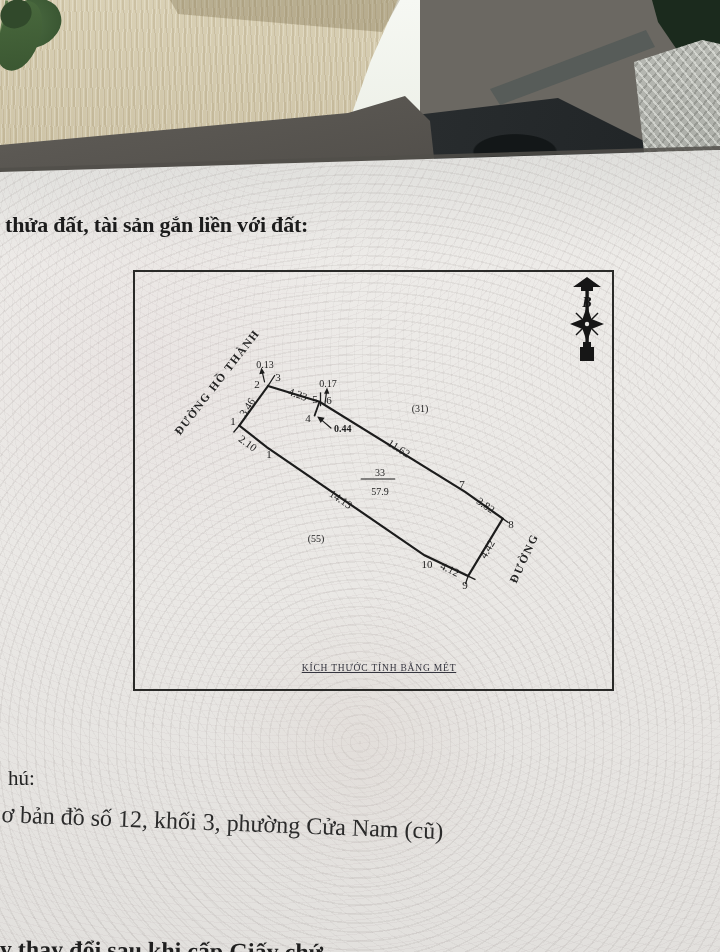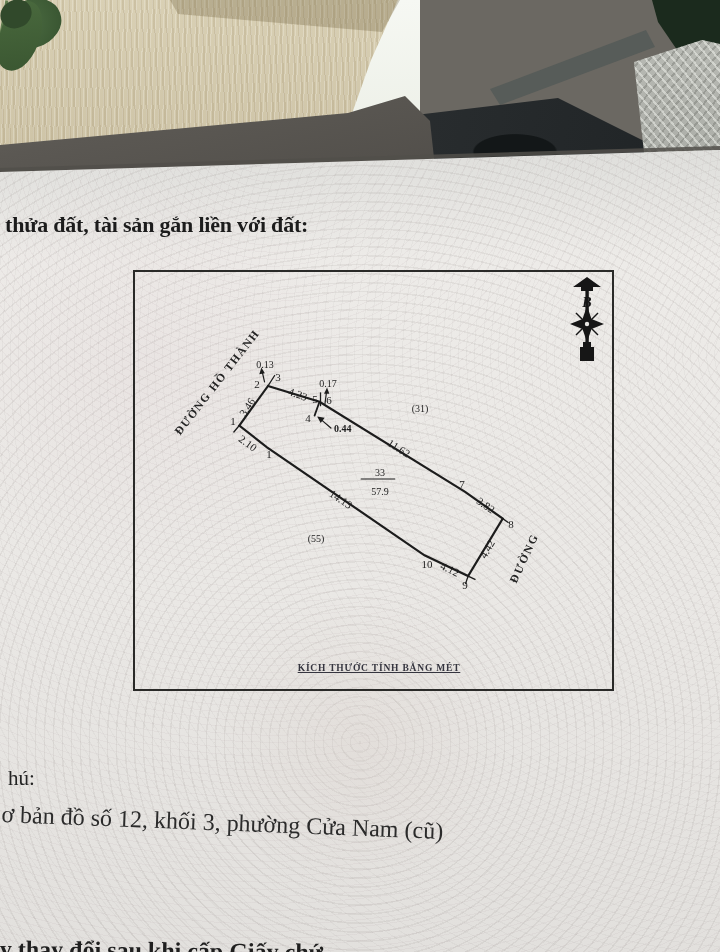--- a/index.html
+++ b/index.html
@@ -53,21 +53,21 @@
              letter-spacing:-0.2px;white-space:nowrap;}
 
   
   .frame{position:absolute;left:133px;top:124px;width:481px;height:421px;border:2px solid #2a2a28;}
   .frame svg.plot{position:absolute;left:0;top:0;width:100%;height:100%;}
   .lb{position:absolute;color:#1d1d1d;font-size:11px;white-space:nowrap;transform-origin:center;}
   .lb.small{font-size:10px;}
   .lb.par{font-size:10px;}
   .road{font-size:11.5px;font-weight:bold;letter-spacing:1.5px;color:#232323;}
   .units{position:absolute;left:124px;top:391px;width:240px;text-align:center;font-size:9.5px;
-         font-weight:bold;letter-spacing:.8px;color:#35353f;text-decoration:underline;}
+         font-weight:normal;letter-spacing:.8px;color:#35353f;text-decoration:underline;}
   .north{position:absolute;left:430px;top:5px;width:44px;height:86px;}
 
   
   .note1{position:absolute;left:8px;top:620px;font-size:21px;font-weight:normal;color:#242424;}
   .note2{position:absolute;left:2px;top:655px;font-size:24px;color:#2b2b2b;white-space:nowrap;
          transform:rotate(2.2deg);transform-origin:0 0;}
   .note3{position:absolute;left:0px;top:790px;font-size:24px;font-weight:bold;color:#1f1f1f;white-space:nowrap;
          transform:rotate(0.6deg);transform-origin:0 0;}
 </style>
 </head>

